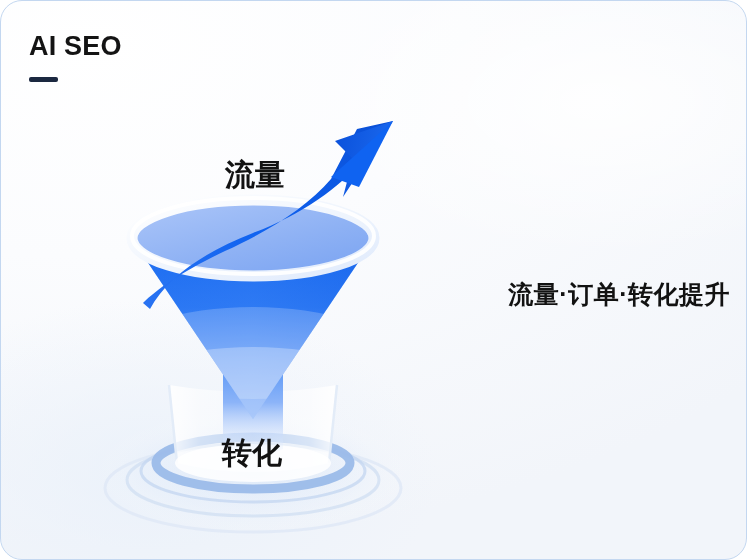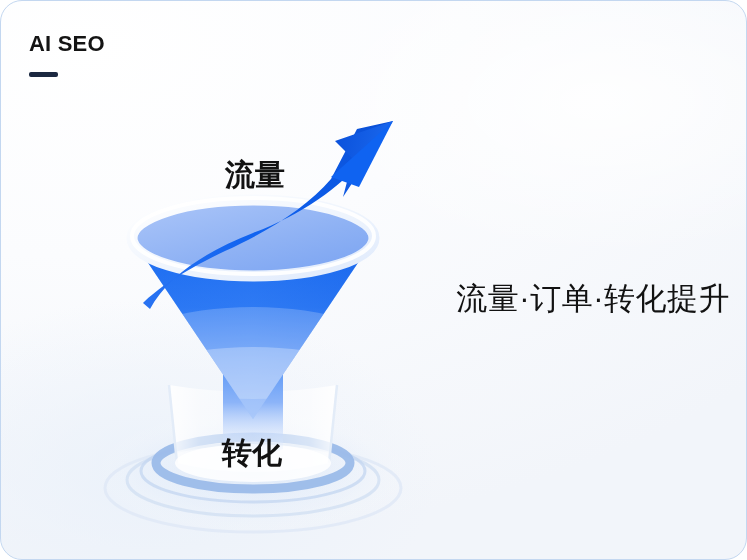--- a/index.html
+++ b/index.html
@@ -31,40 +31,40 @@
       radial-gradient(55% 45% at 20% 85%, rgba(234,241,250,0.9), rgba(255,255,255,0) 70%);
     pointer-events: none;
   }
   .brand {
     position: absolute;
     left: 28px;
     top: 32px;
     z-index: 6;
   }
   .brand-title {
-    font-size: 22px;
+    font-size: 27px;
     font-weight: 700;
     letter-spacing: 0.2px;
     color: #141414;
     line-height: 1;
     margin: 0;
   }
   .brand-rule {
     margin-top: 17px;
     width: 29px;
     height: 5px;
     border-radius: 2px;
     background: #1b2840;
   }
   .headline {
     position: absolute;
     right: 16px;
     top: 277px;
-    font-size: 31px;
-    font-weight: 400;
+    font-size: 25px;
+    font-weight: 700;
     letter-spacing: 0.5px;
     color: #121212;
     white-space: nowrap;
     z-index: 6;
   }
   .stage {
     position: absolute;
     left: 0;
     top: 0;
     width: 747px;

